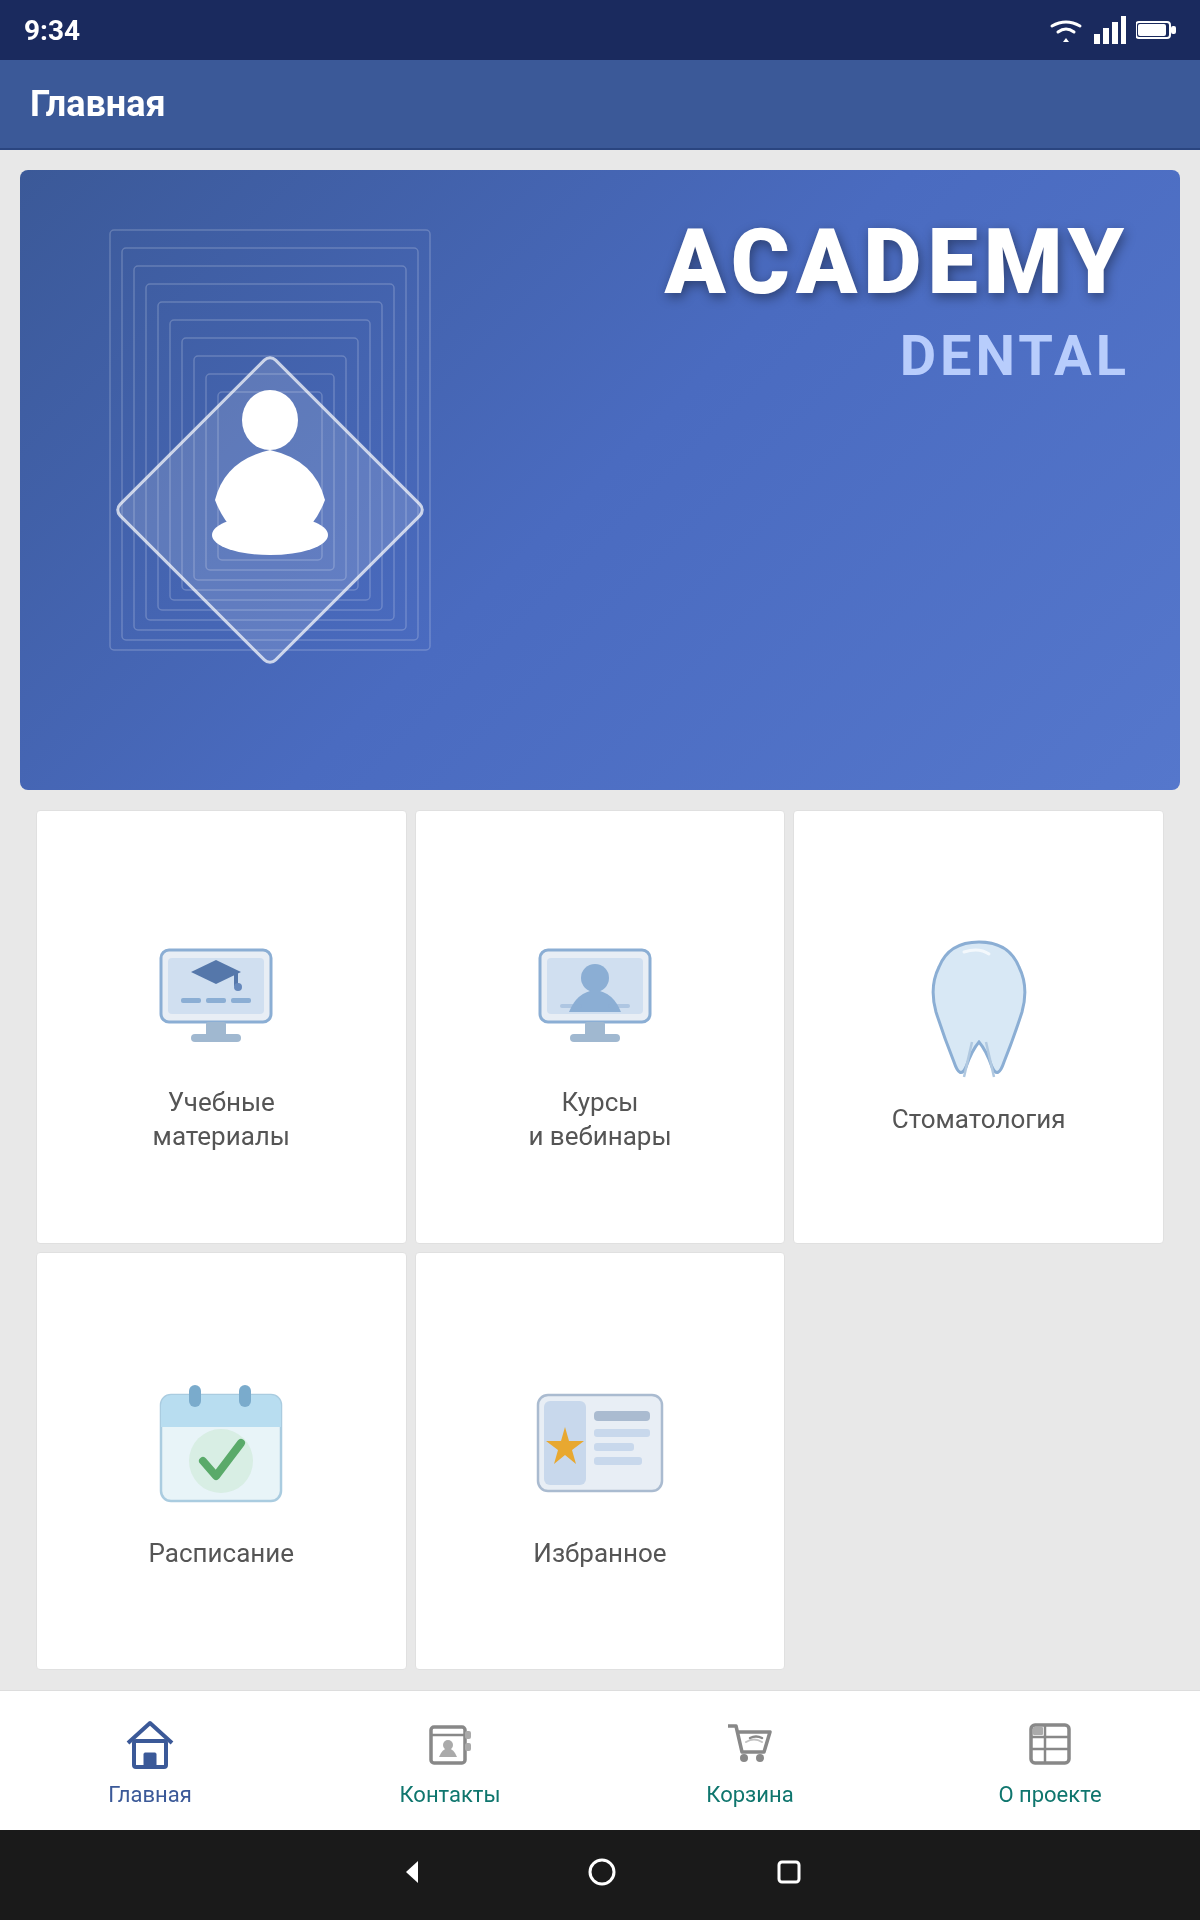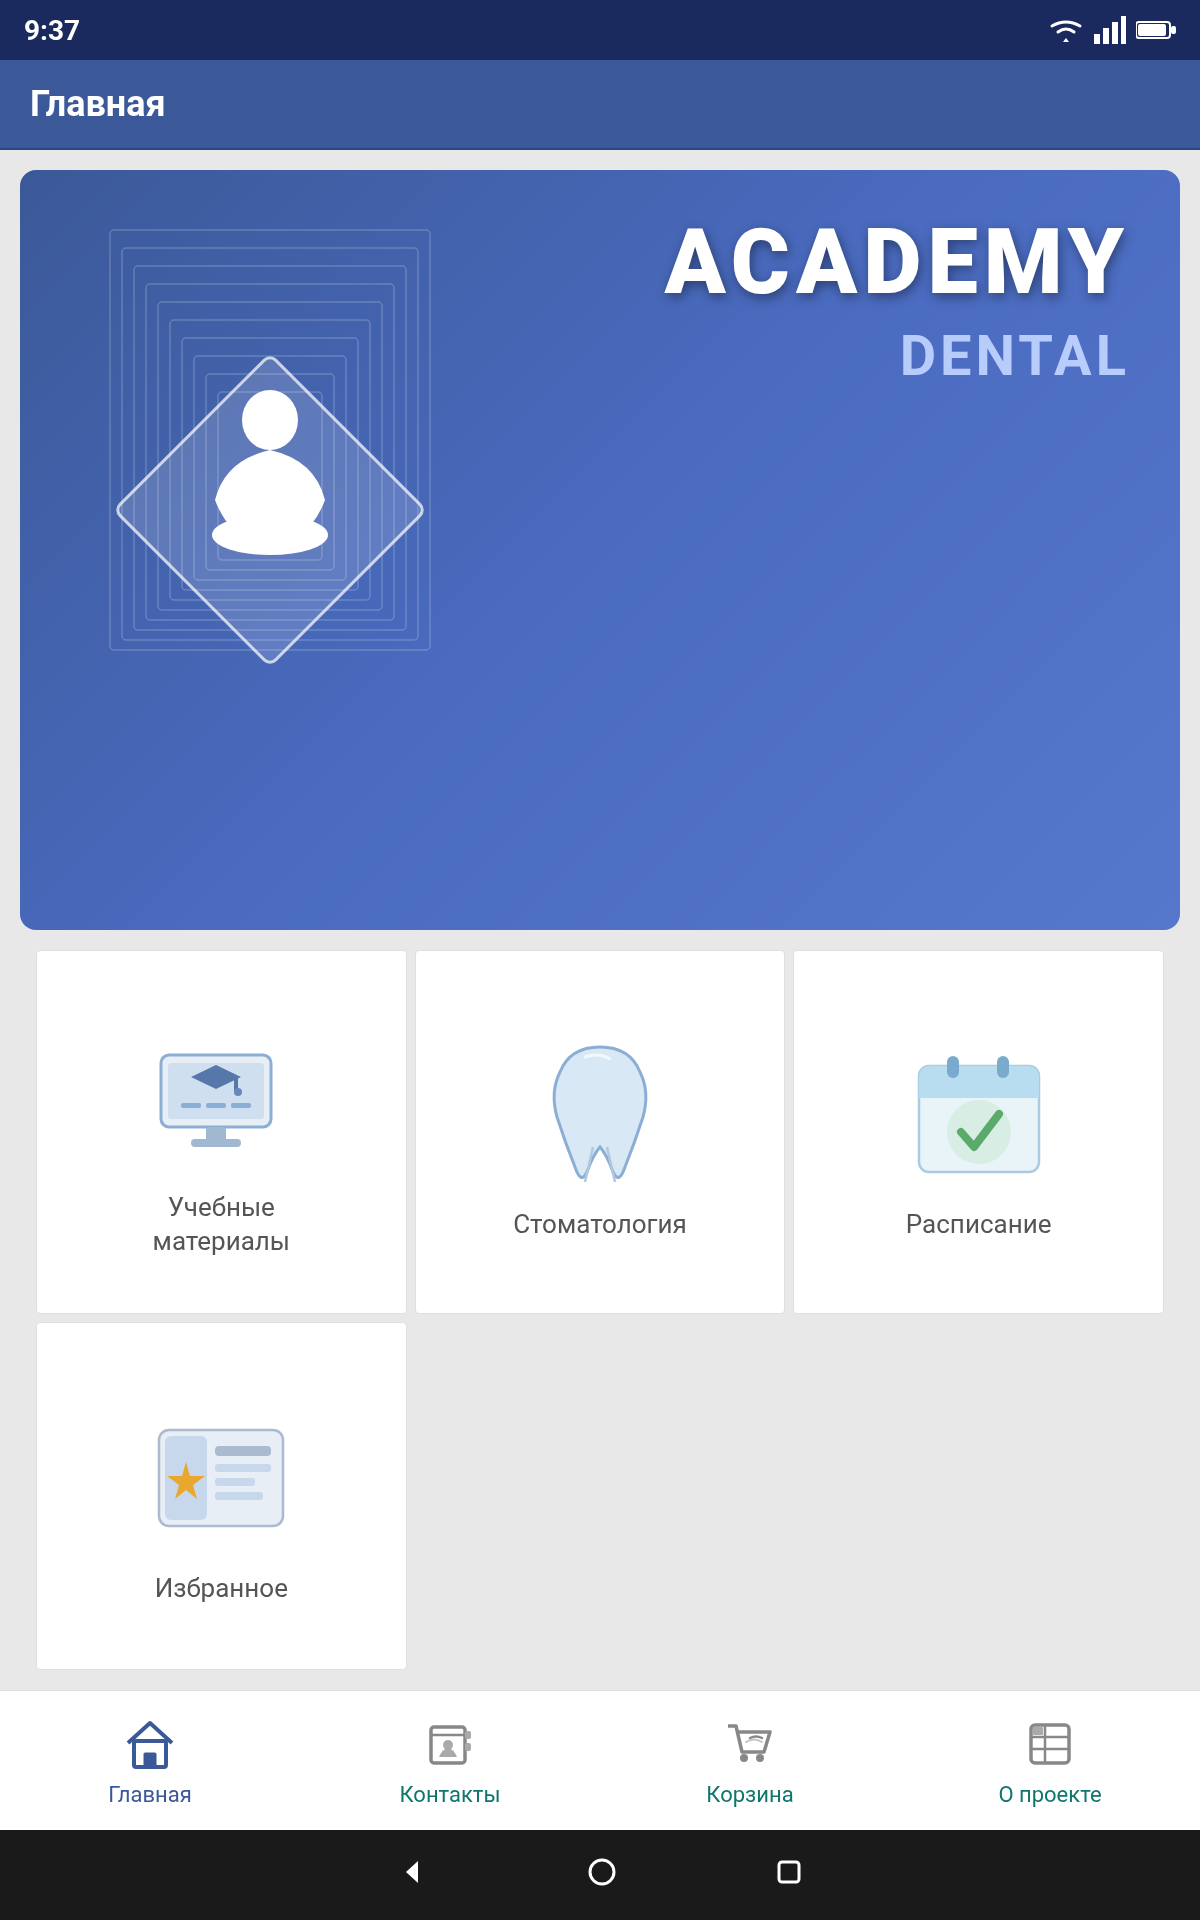--- a/index.html
+++ b/index.html
@@ -58,23 +58,23 @@
       flex: 1;
       overflow: hidden;
       display: flex;
       flex-direction: column;
       background: #e8e8e8;
     }
 
     
     .hero-banner {
       margin: 20px 20px 0 20px;
-      border-radius: 16px;
+      border-radius: 8px;
       overflow: hidden;
-      height: 760px;
+      height: 620px;
       background: linear-gradient(135deg, #3b5998 0%, #4a6bc0 50%, #5577cc 100%);
       display: flex;
       align-items: center;
       justify-content: center;
       position: relative;
       flex-shrink: 0;
     }
     .hero-content {
       display: flex;
       flex-direction: column;
@@ -178,21 +178,21 @@
     .sys-nav-btn {
       color: white;
       font-size: 28px;
       cursor: pointer;
     }
   </style>
 </head>
 <body>
 
 <div class="status-bar">
-  <span class="status-time">9:37</span>
+  <span class="status-time">9:34</span>
   <div class="status-icons">
 
     <svg width="36" height="28" viewBox="0 0 36 28">
       <path d="M18 22l3 4h-6l3-4z" fill="white"></path>
       <path d="M10 16 Q18 10 26 16" fill="none" stroke="white" stroke-width="3" stroke-linecap="round"></path>
       <path d="M4 10 Q18 2 32 10" fill="none" stroke="white" stroke-width="3" stroke-linecap="round"></path>
     </svg>
 
     <svg width="32" height="28" viewBox="0 0 32 28">
       <rect x="0" y="18" width="6" height="10" fill="white"></rect>
@@ -273,20 +273,39 @@
           <circle cx="92" cy="57" r="4" fill="#6688bb"></circle>
 
           <rect x="35" y="68" width="20" height="5" rx="2" fill="#8baed4"></rect>
           <rect x="60" y="68" width="20" height="5" rx="2" fill="#8baed4"></rect>
           <rect x="85" y="68" width="20" height="5" rx="2" fill="#8baed4"></rect>
         </svg>
       </div>
       <div class="card-label">Учебные<br>материалы</div>
     </div>
 
+    <div class="grid-card">
+      <div class="card-icon-wrap">
+
+        <svg width="150" height="120" viewBox="0 0 150 120">
+          <rect x="15" y="20" width="110" height="72" rx="8" fill="#e8eef5" stroke="#8baed4" stroke-width="3"></rect>
+          <rect x="22" y="28" width="96" height="56" rx="4" fill="#d0dff0"></rect>
+
+          <circle cx="70" cy="48" r="14" fill="#8baed4"></circle>
+          <path d="M44,82 Q52,62 70,60 Q88,62 96,82" fill="#8baed4"></path>
+
+          <rect x="60" y="92" width="20" height="14" rx="2" fill="#a0b8d0"></rect>
+          <rect x="45" y="104" width="50" height="8" rx="4" fill="#a0b8d0"></rect>
+
+          <rect x="35" y="74" width="22" height="4" rx="2" fill="#8baed4" opacity="0.5"></rect>
+          <rect x="83" y="74" width="22" height="4" rx="2" fill="#8baed4" opacity="0.5"></rect>
+        </svg>
+      </div>
+      <div class="card-label">Курсы<br>и вебинары</div>
+    </div>
 
 
     <div class="grid-card">
       <div class="card-icon-wrap">
         <svg width="130" height="150" viewBox="0 0 130 150">
 
           <path d="M65,10 Q95,10 105,35 Q115,55 108,80 Q100,105 90,130 Q84,148 78,135 Q72,118 65,110 Q58,118 52,135 Q46,148 40,130 Q30,105 22,80 Q15,55 25,35 Q35,10 65,10z" fill="#d8e8f5" stroke="#8baed4" stroke-width="3"></path>
 
           <line x1="58" y1="110" x2="50" y2="145" stroke="#b0c8e0" stroke-width="2.5"></line>
           <line x1="72" y1="110" x2="80" y2="145" stroke="#b0c8e0" stroke-width="2.5"></line>

